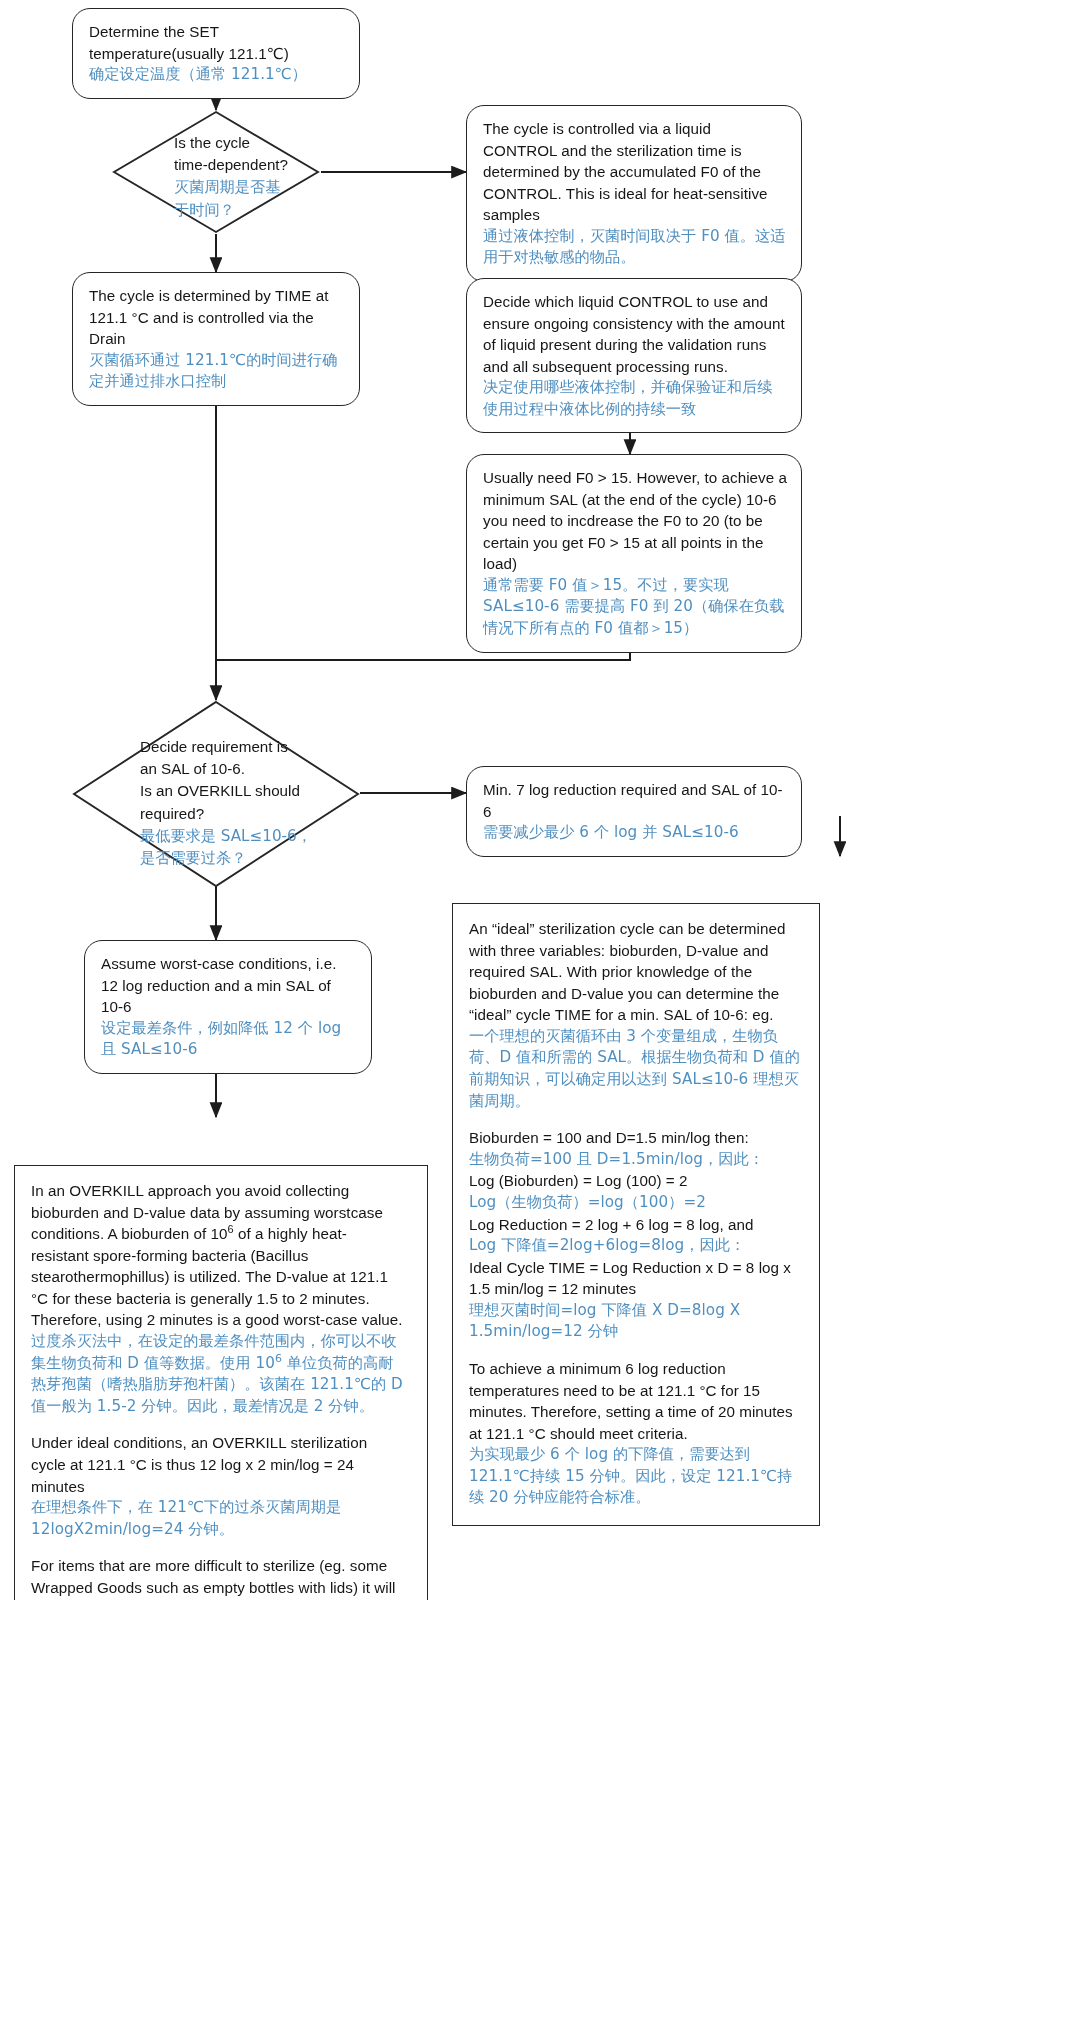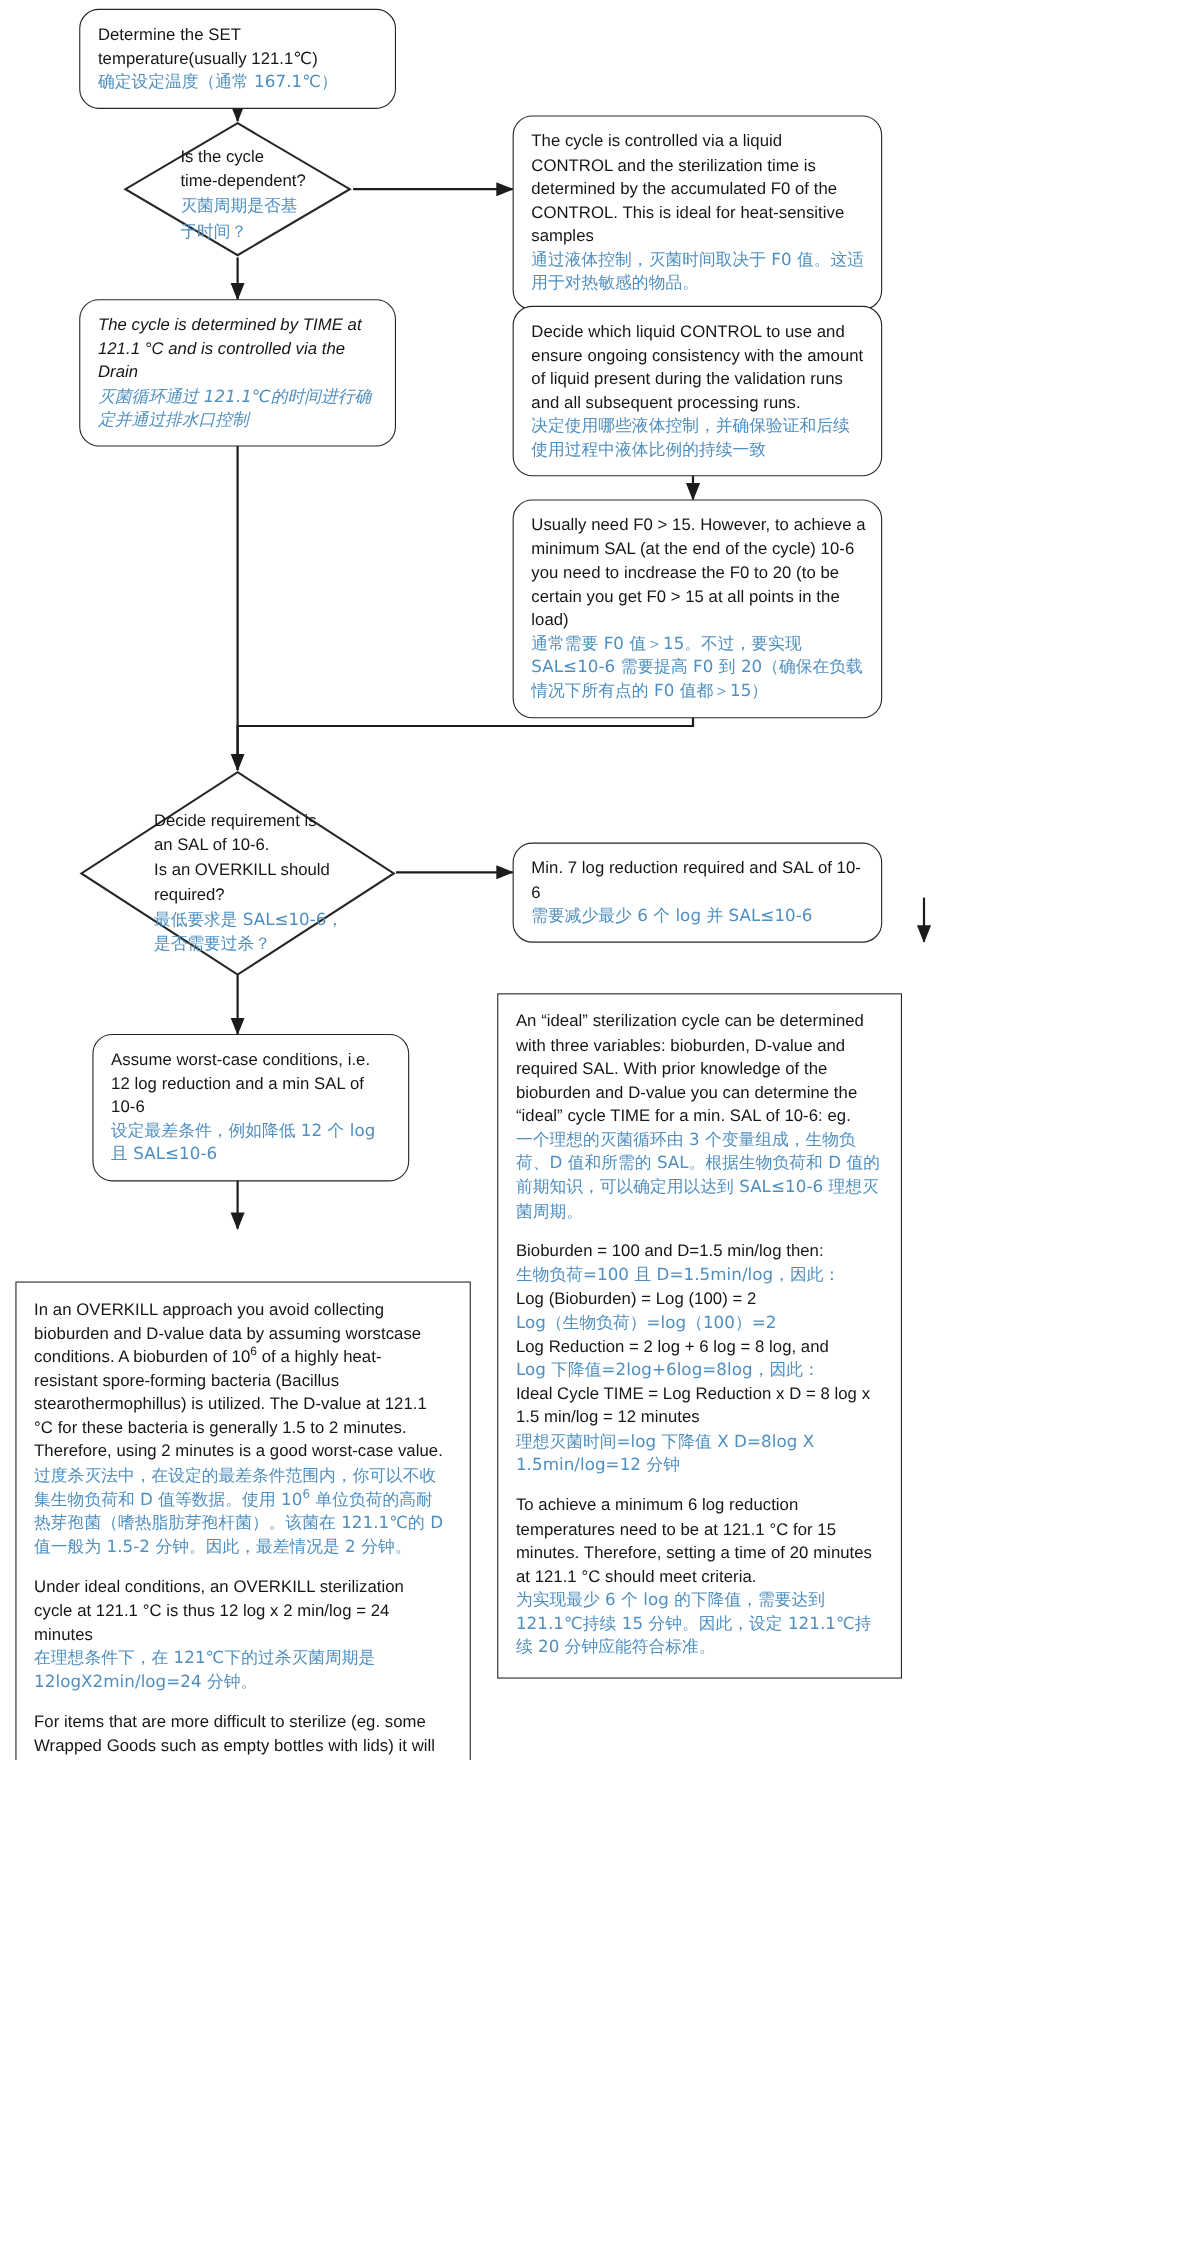--- a/index.html
+++ b/index.html
@@ -112,41 +112,41 @@
 
     <path d="M216,886 L216,940" stroke="#1c1c1c" stroke-width="2" fill="none" marker-end="url(#arrow)"></path>
 
     <path d="M216,1020 L216,1117" stroke="#1c1c1c" stroke-width="2" fill="none" marker-end="url(#arrow)"></path>
 
     <path d="M840,816 L840,856" stroke="#1c1c1c" stroke-width="2" fill="none" marker-end="url(#arrow)"></path>
   </svg>
 
   <div class="node rounded" style="left:72px; top:8px; width:288px;">
     <span class="en">Determine the SET temperature(usually 121.1℃)</span>
-    <span class="zh">确定设定温度（通常 167.1℃）</span>
+    <span class="zh">确定设定温度（通常 121.1℃）</span>
   </div>
 
   <div class="diamond-wrap" style="left:112px; top:110px; width:208px; height:124px;">
     <svg width="208" height="124" viewBox="0 0 208 124" xmlns="http://www.w3.org/2000/svg">
       <polygon points="104,2 206,62 104,122 2,62" fill="#ffffff" stroke="#262626" stroke-width="1.9"></polygon>
     </svg>
-    <div class="diamond-label" style="left:52px; top:22px; width:160px;">
+    <div class="diamond-label" style="left:62px; top:22px; width:160px;">
       <span class="en">Is the cycle</span>
       <span class="en">time-dependent?</span>
       <span class="zh">灭菌周期是否基</span>
       <span class="zh">于时间？</span>
     </div>
   </div>
 
   <div class="node rounded" style="left:466px; top:105px; width:336px;">
     <span class="en">The cycle is controlled via a liquid CONTROL and the sterilization time is determined by the accumulated F0 of the CONTROL. This is ideal for heat-sensitive samples</span>
     <span class="zh">通过液体控制，灭菌时间取决于 F0 值。这适用于对热敏感的物品。</span>
   </div>
 
-  <div class="node rounded" style="left:72px; top:272px; width:288px;font-style:italic;">
+  <div class="node rounded" style="left:72px; top:272px; width:288px;">
     <span class="en">The cycle is determined by TIME at 121.1 °C and is controlled via the Drain</span>
     <span class="zh">灭菌循环通过 121.1℃的时间进行确定并通过排水口控制</span>
   </div>
 
   <div class="node rounded" style="left:466px; top:278px; width:336px;">
     <span class="en">Decide which liquid CONTROL to use and ensure ongoing consistency with the amount of liquid present during the validation runs and all subsequent processing runs.</span>
     <span class="zh">决定使用哪些液体控制，并确保验证和后续使用过程中液体比例的持续一致</span>
   </div>
 
   <div class="node rounded" style="left:466px; top:454px; width:336px;">

